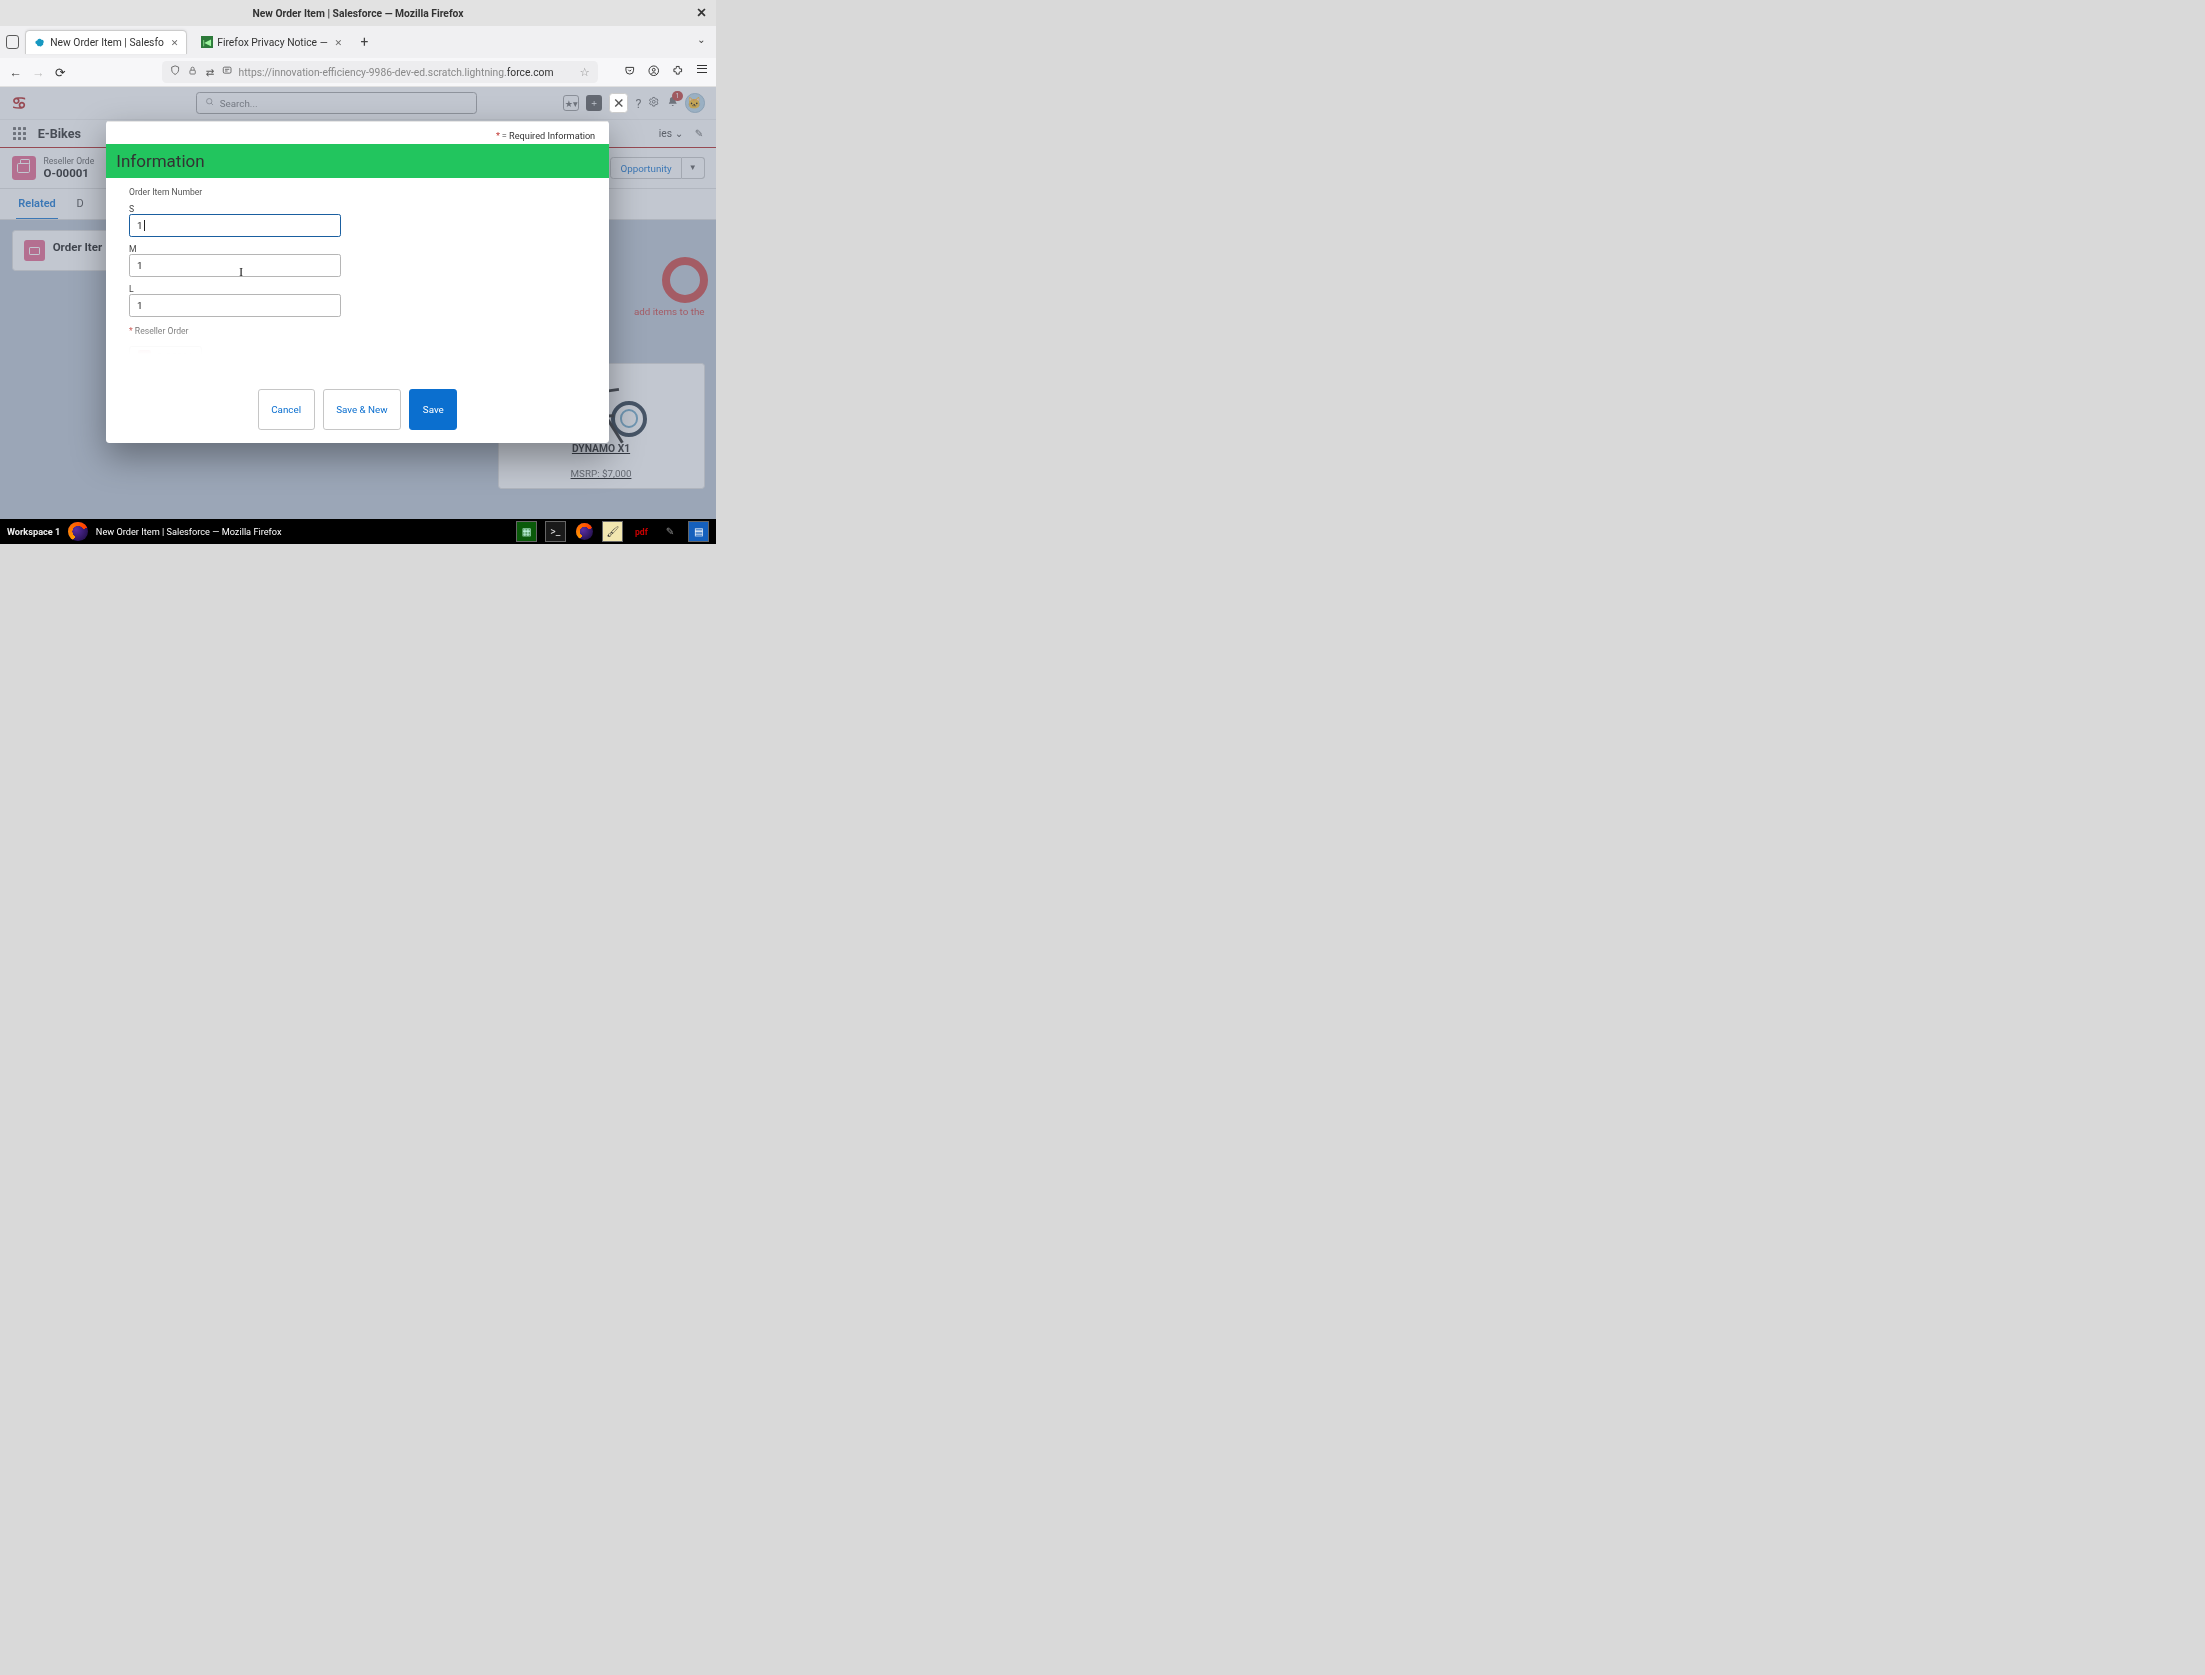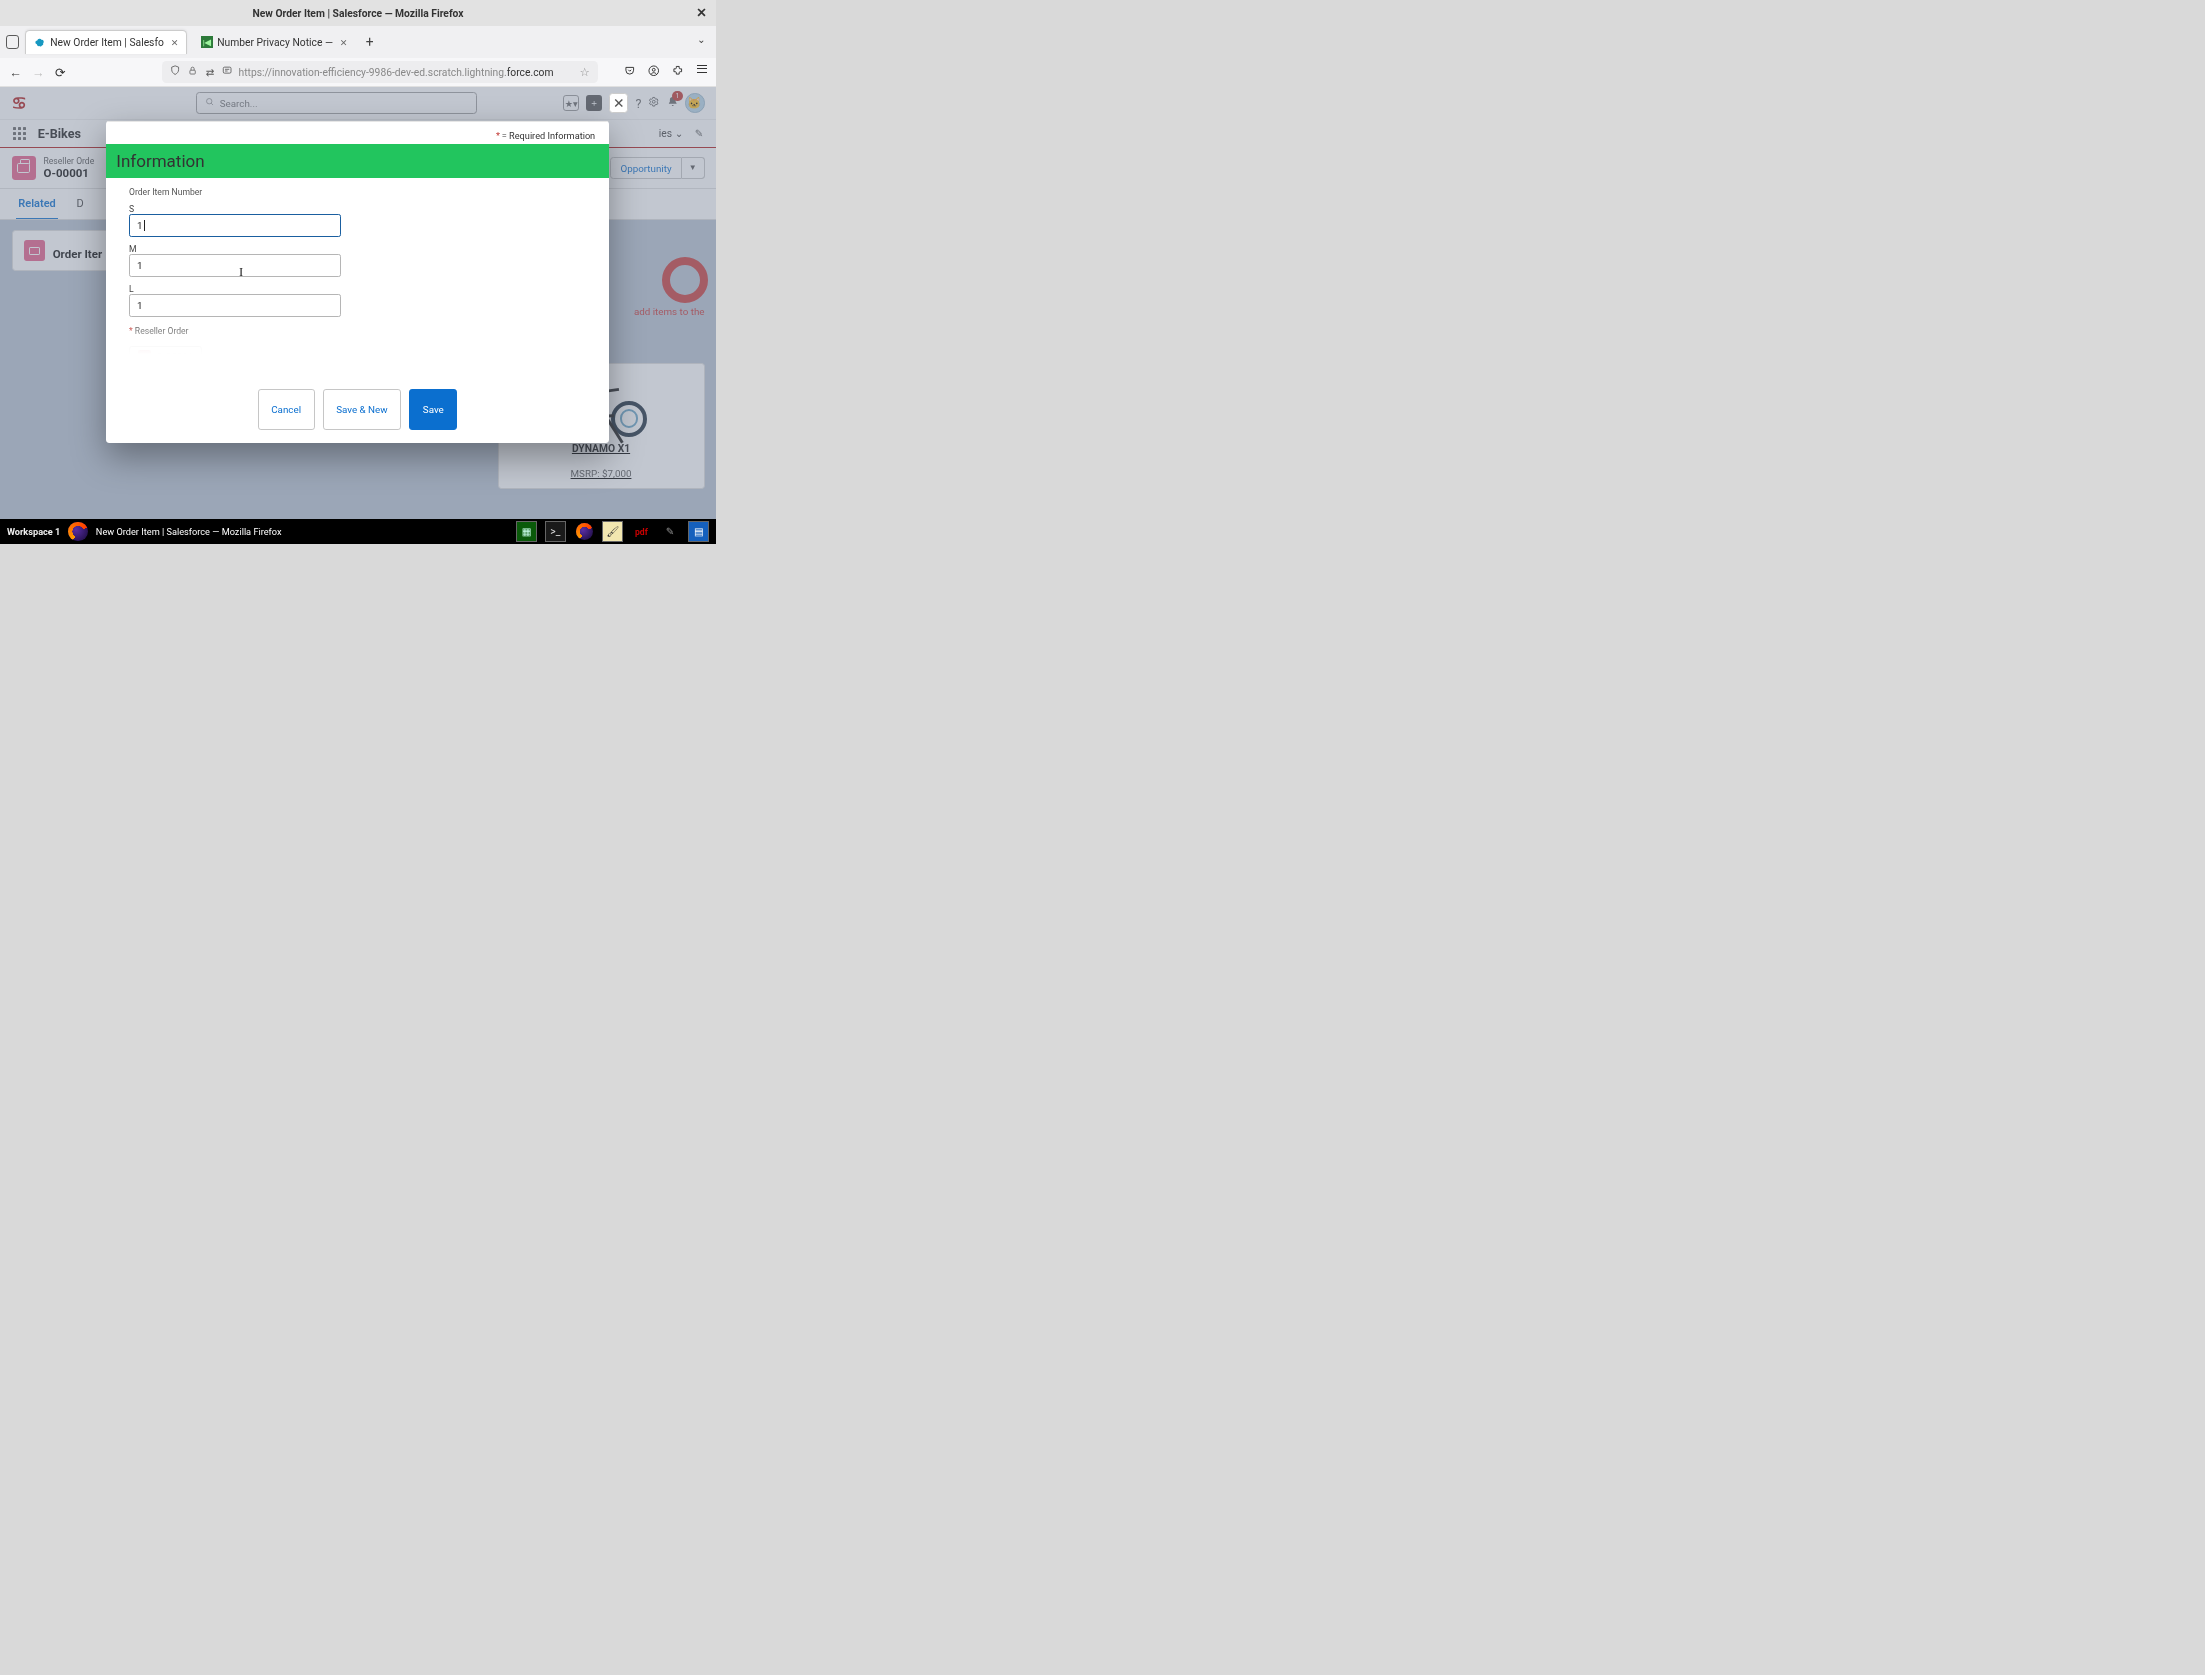--- a/index.html
+++ b/index.html
@@ -194,21 +194,21 @@
   .rec-right { margin-left:auto;display:flex;gap:0;}
   .rec-link{border:0.6px solid #c6c6c6;padding:4.6px 9.2px;font-size:9.8px;color:#0b6fcf;background:#fff;}
   .rec-link.first{border-radius:3.4px 0 0 3.4px;}
   .rec-caret{border:0.6px solid #c6c6c6;border-left:none;border-radius:0 3.4px 3.4px 0;padding:4.6px 6.9px;font-size:8px;color:#555;background:#fff;}
 
   .tabs-row { background:#fff;display:flex;gap:16px;padding:0 16px;font-size:11px;color:#444;border-bottom:0.6px solid #ddd;}
   .tabs-row .t{padding:8px 2.3px;}
   .tabs-row .t.active{color:#0b6fcf;border-bottom:1.7px solid #0b6fcf;font-weight:600;}
 
   .below{padding:10.3px 11.5px;display:flex;gap:11.5px;}
-  .card{background:#fff;border:0.6px solid #dcdcdc;border-radius:3.4px;padding:9.2px 11.5px;display:flex;align-items:flex-end;gap:8px;}
+  .card{background:#fff;border:0.6px solid #dcdcdc;border-radius:3.4px;padding:9.2px 11.5px;display:flex;align-items:flex-start;gap:8px;}
   .card .cicon{width:20.7px;height:20.7px;border-radius:2.9px;background:#e55f8a;display:flex;align-items:center;justify-content:center;}
   .card .cicon .inner{width:11.5px;height:8px;border:1.7px solid #fff;border-radius:1.1px;}
   .card b{font-size:11.5px;color:#111;}
 
   .right-col {
     position:absolute;right:11.5px;top:109px;
     width:207px;
   }
   .chart-ring { width:46px;height:46px;border:8px solid #c93c3c;border-radius:50%;margin-left:auto;margin-right:-3.4px;}
   .add-blurb { text-align:right;color:#c93c3c;font-size:9.8px;margin-top:3.4px;}
@@ -344,21 +344,21 @@
       <svg viewBox="0 0 24 24" fill="currentColor">
           <path d="M6 15a4 4 0 0 1 .8-7.92A5 5 0 0 1 16 6a4 4 0 0 1 3 7 3.5 3.5 0 0 1-3 5 3 3 0 0 1-5 1 4 4 0 0 1-5-4Z"></path>
         </svg>
     </span>
     <span>New Order Item | Salesfo</span>
     <span class="x">✕</span>
   </div>
 
   <div class="tab">
     <span class="tab-favicon-green">|◀</span>
-    <span>Number Privacy Notice —</span>
+    <span>Firefox Privacy Notice —</span>
     <span class="x">✕</span>
   </div>
 
   <span class="newtab-plus">+</span>
   <span class="chevron-down">⌄</span>
 </div>
 
 <div class="ff-toolbar">
   <span class="nav-btn">←</span>
   <span class="nav-btn fwd">→</span>

